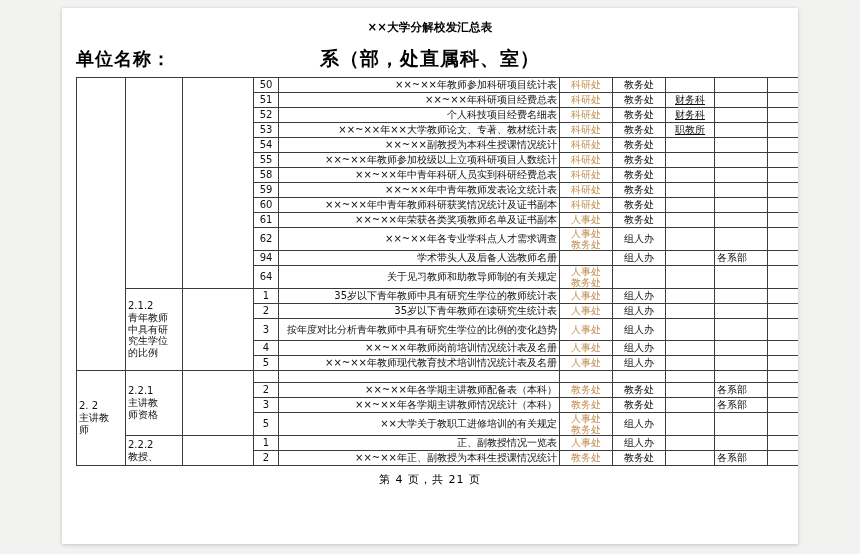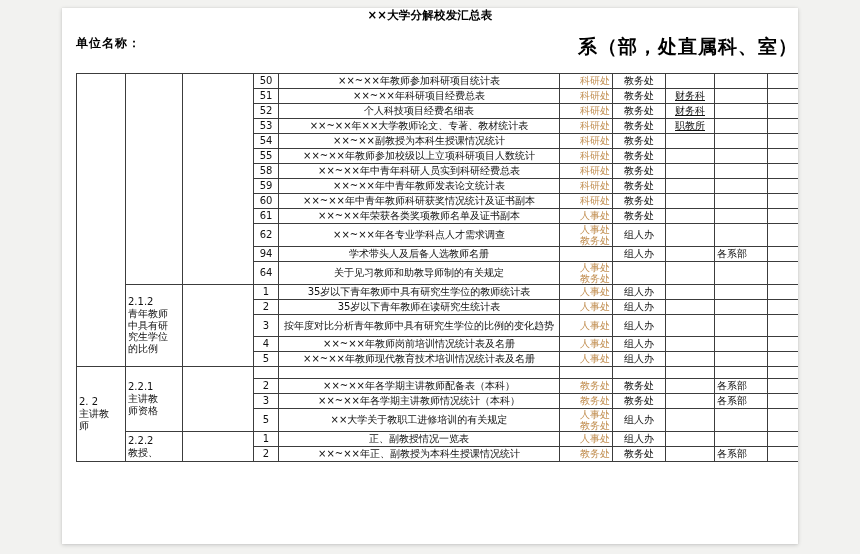--- a/index.html
+++ b/index.html
@@ -26,73 +26,74 @@
     background: #ffffff;
     box-shadow: 0 1px 4px rgba(0,0,0,0.18), 0 0 1px rgba(0,0,0,0.10);
     overflow: hidden;
   }
   .doc-title {
     text-align: center;
     font-family: "DejaVu Sans", "Liberation Sans", sans-serif;
     font-size: 11.5px;
     font-weight: bold;
     color: #000;
+    margin-top: 12px;
     letter-spacing: 0.2px;
   }
   .unit-row {
     position: relative;
     height: 34px;
     margin-top: 8px;
   }
   .unit-label {
     position: absolute;
     left: 14px;
     top: 4px;
-    font-size: 12px;
+    font-size: 18px;
     font-weight: bold;
     font-family: Liberation Mono, monospace;
     color: #000;
     letter-spacing: 1px;
   }
   .unit-value {
     position: absolute;
     left: 0;
     right: 0;
     top: 3px;
-    text-align: right;
+    text-align: center;
     font-size: 19px;
     font-weight: bold;
     font-family: Liberation Serif, serif;
     color: #000;
     letter-spacing: 1px;
   }
 
   table.grid {
     border-collapse: collapse;
     table-layout: fixed;
-    margin: 8px 0 0 14px;
+    margin: 0 0 0 14px;
     width: 708px;
     font-family: "DejaVu Sans", "Liberation Sans", sans-serif;
   }
   table.grid td {
     border: 1px solid #3c3c3c;
     font-size: 10px;
     color: #111;
     padding: 0px 2px;
     line-height: 1.18;
     vertical-align: middle;
     overflow: hidden;
     white-space: nowrap;
   }
   td.c-sec1   { width: 44px;  vertical-align: top; padding-top: 2px; white-space: normal; }
   td.c-sec2   { width: 52px;  vertical-align: top; padding-top: 2px; white-space: normal; }
   td.c-sec3   { width: 66px;  vertical-align: top; padding-top: 2px; white-space: normal; }
   td.c-no     { width: 20px;  text-align: center; }
-  td.c-item   { width: 276px; text-align: center; padding-left: 3px; white-space: normal; }
-  td.c-d1     { width: 48px;  text-align: right; }
+  td.c-item   { width: 276px; text-align: right; padding-left: 3px; white-space: normal; }
+  td.c-d1     { width: 48px;  text-align: center; }
   td.c-d2     { width: 48px;  text-align: center; }
   td.c-d3     { width: 44px;  text-align: center; text-decoration: underline; }
   td.c-d4     { width: 48px;  }
   td.c-d5     { width: 56px;  text-align: center; }
   .stack span { display: block; line-height: 1.1; }
 
   .r-norm  { height: 15px; }
   .r-tall  { height: 22px; }
   .r-blank { height: 12px; }
 
@@ -368,15 +369,16 @@
             <td class="c-item">××~××年正、副教授为本科生授课情况统计</td>
             <td class="c-d1" style="color: rgb(194, 143, 82);">教务处</td>
             <td class="c-d2">教务处</td>
             <td class="c-d3"></td>
             <td class="c-d4">各系部</td>
             <td class="c-d5"></td>
           </tr>
         </tbody>
     </table>
 
+    <div class="footer">第 4 页，共 21 页</div>
 
   </div>
 </div>
 
 </body></html>

